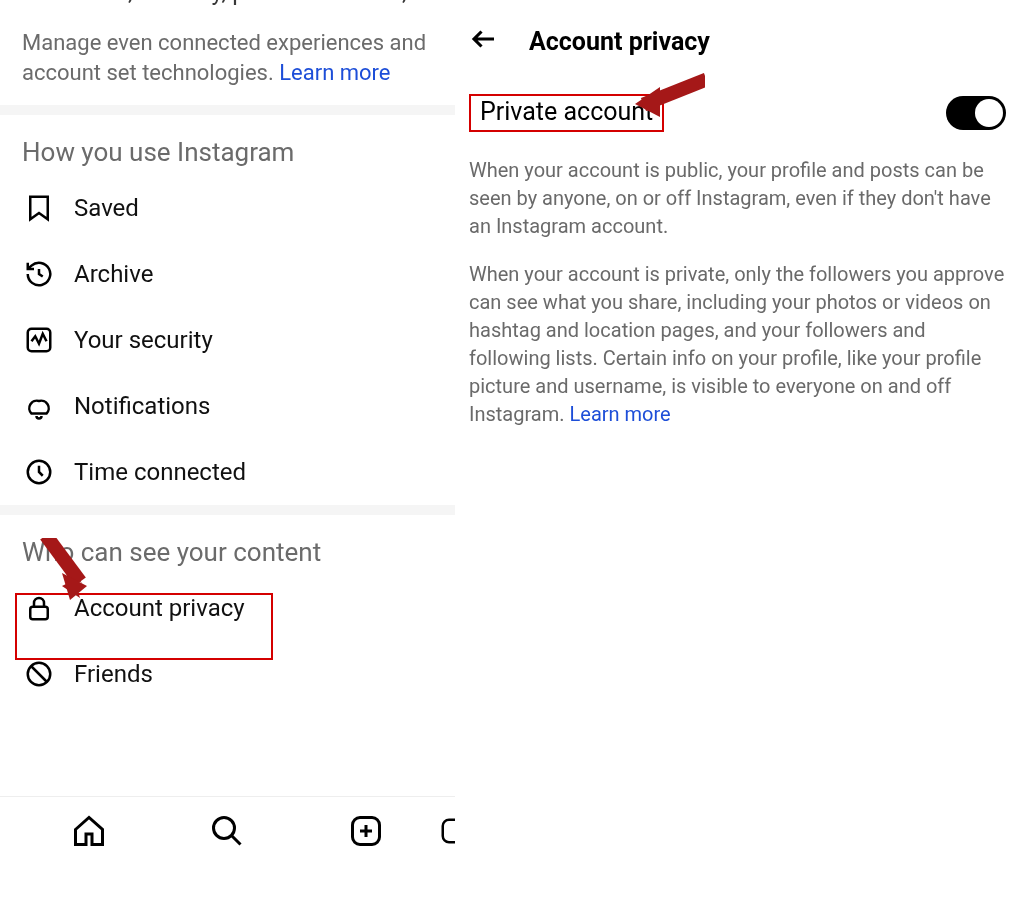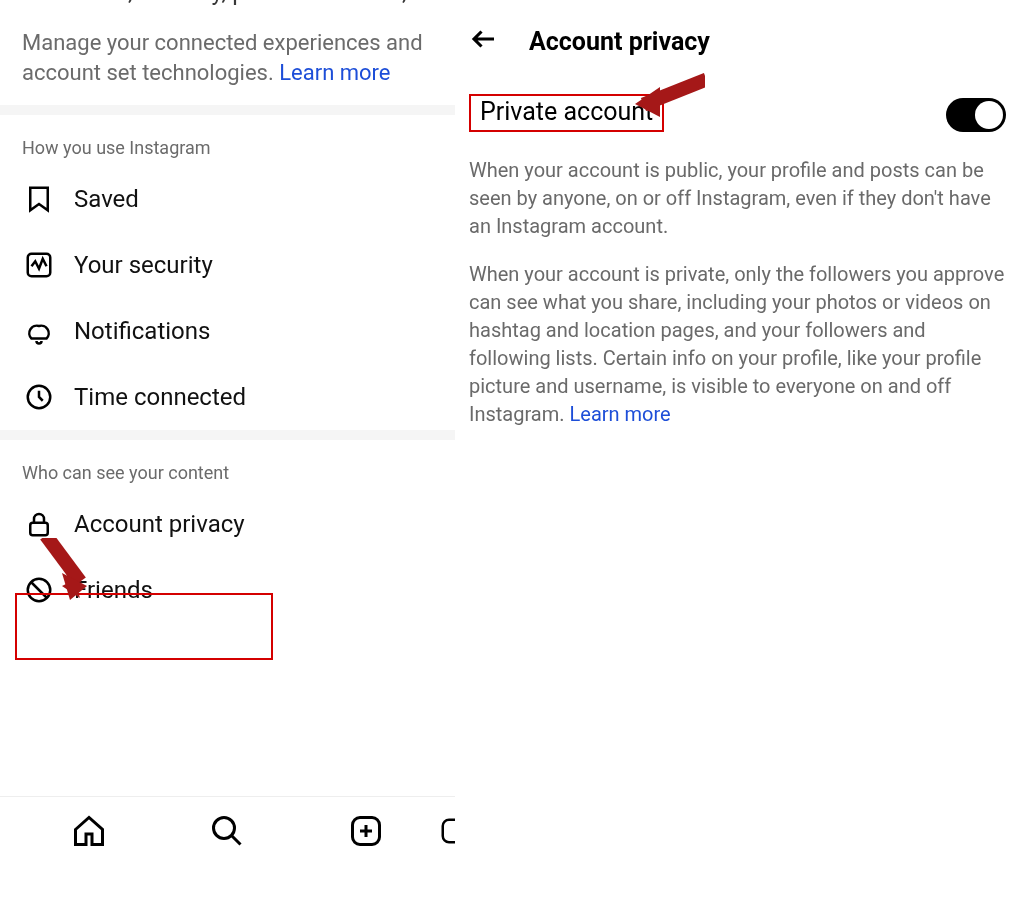--- a/index.html
+++ b/index.html
@@ -43,21 +43,21 @@
     }
     .learn-link {
       color: #1d4ed8;
       cursor: pointer;
     }
     .section-divider {
       height: 10px;
       background: #f5f5f5;
     }
     .section-header {
-      font-size: 18px;
+      font-size: 26px;
       color: #6b6b6b;
       padding: 22px 22px 8px 22px;
     }
     .menu-item {
       display: flex;
       align-items: center;
       padding: 16px 22px;
       gap: 18px;
       cursor: pointer;
     }
@@ -115,21 +115,21 @@
       align-items: center;
       gap: 30px;
       margin-bottom: 36px;
     }
     .right-title {
       font-size: 25px;
       font-weight: 700;
     }
     .toggle-row {
       display: flex;
-      align-items: flex-end;
+      align-items: center;
       justify-content: space-between;
       margin-bottom: 24px;
     }
     .private-label {
       font-size: 25px;
       padding: 2px 6px;
     }
     .highlight-box-right {
       border: 2px solid #d40000;
       padding: 1px 3px 4px 3px;
@@ -175,34 +175,44 @@
   </style>
 </head>
 <body>
 
 <div class="container">
 
   <div class="left-panel">
     <div class="blur-left" style="flex:1; position:relative;">
       <div class="cut-top">Password, security, personal details, ad</div>
       <div class="desc-text">
-        <span>Manage your connected experiences and account set technologies. </span><span class="learn-link">Learn more</span>
+        <span>Manage even connected experiences and account set technologies. </span><span class="learn-link">Learn more</span>
       </div>
       <div class="section-divider"></div>
       <div class="section-header">How you use Instagram</div>
 
       <div class="menu-item">
         <span class="menu-icon">
           <svg width="30" height="30" viewBox="0 0 24 24" fill="none" stroke="#000" stroke-width="2">
               <path d="M5 3 h14 v18 l-7-5 -7 5 Z"></path>
             </svg>
         </span>
         <span class="menu-label">Saved</span>
       </div>
 
+      <div class="menu-item">
+        <span class="menu-icon">
+          <svg width="30" height="30" viewBox="0 0 24 24" fill="none" stroke="#000" stroke-width="2">
+              <path d="M3 12 a9 9 0 1 0 3-6.7 L3 8"></path>
+              <path d="M3 3 v5 h5"></path>
+              <path d="M12 8 v4 l3 2"></path>
+            </svg>
+        </span>
+        <span class="menu-label">Archive</span>
+      </div>
 
       <div class="menu-item">
         <span class="menu-icon">
           <svg width="30" height="30" viewBox="0 0 24 24" fill="none" stroke="#000" stroke-width="2">
               <rect x="3" y="3" width="18" height="18" rx="3"></rect>
               <path d="M6 13 l3-4 3 6 3-8 3 6"></path>
             </svg>
         </span>
         <span class="menu-label">Your security</span>
       </div>

